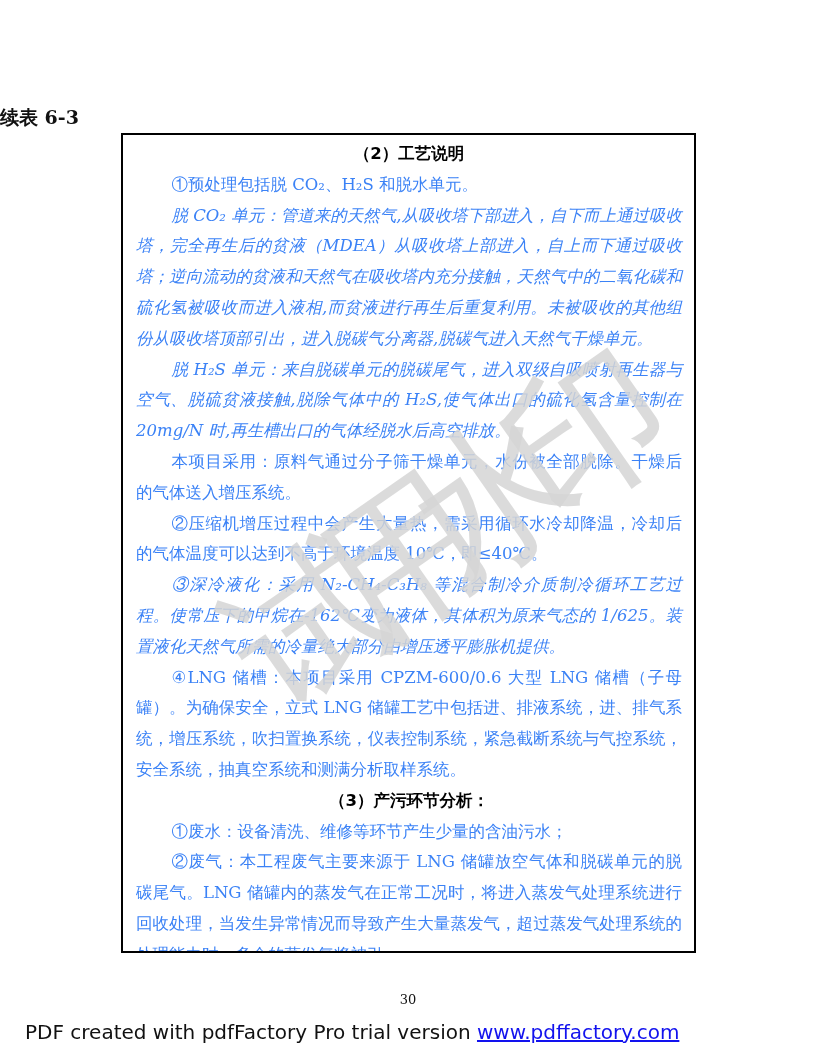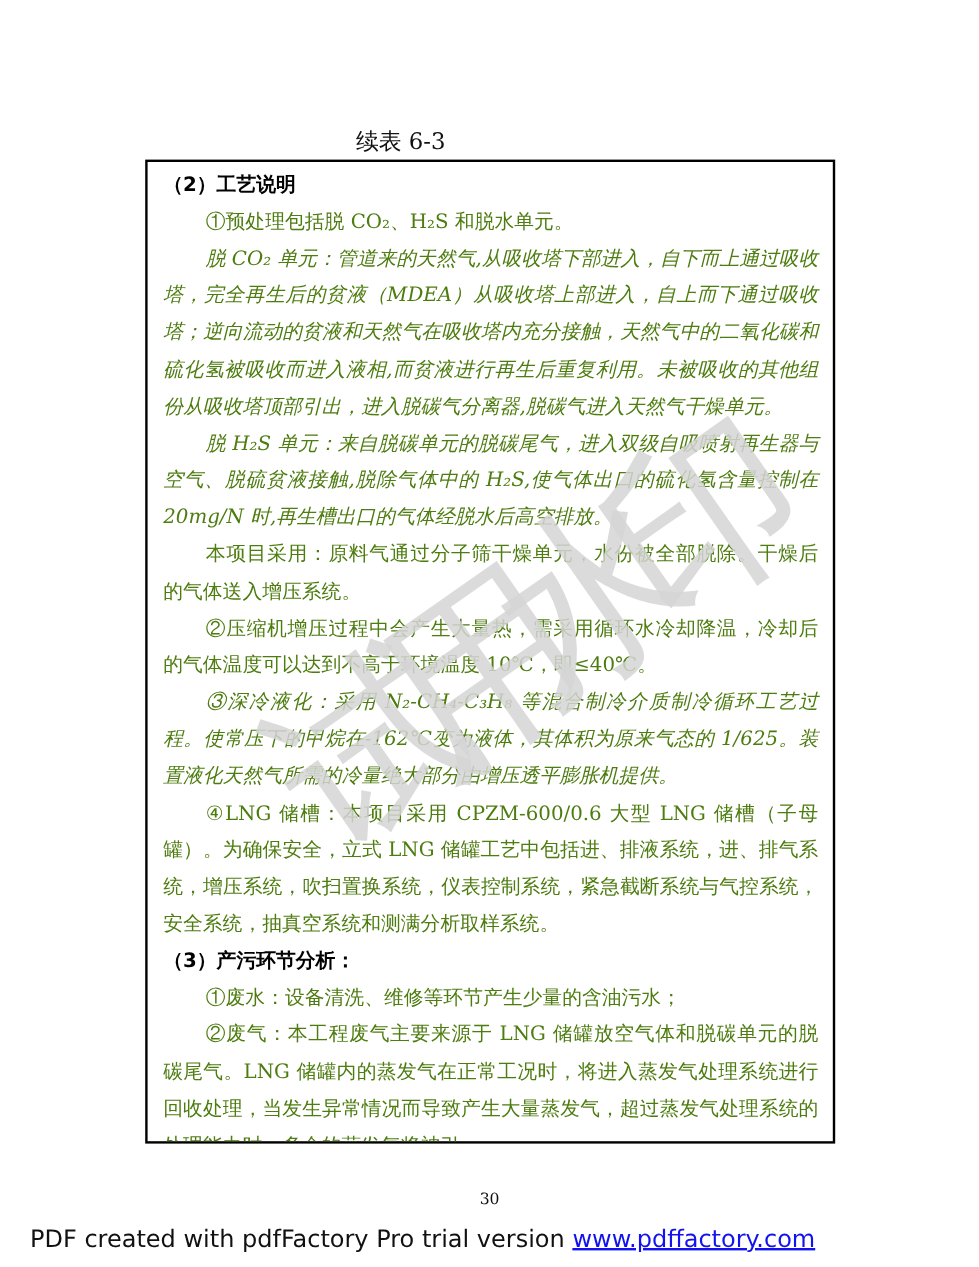--- a/index.html
+++ b/index.html
@@ -9,52 +9,54 @@
     position:relative;
     font-family:"DejaVu Serif","Liberation Serif",serif;
     color:#1a1a1a;
     overflow:hidden;
   }
   .page { position:absolute; inset:0; width:816px; height:1056px; }
 
   .cont-label {
     position:absolute;
     top:105px; left:0; width:668px;
-    text-align:center;
+    text-align:left;
     font-size:19px;
     font-family:"DejaVu Serif","Liberation Serif",serif;
     color:#111;
+    font-weight:bold;
   }
 
   .box {
     position:absolute;
     left:121px; top:133px;
     width:575px; height:820px;
     border:2px solid #000;
     box-sizing:border-box;
     padding:4px 12px 0 13px;
     overflow:hidden;
     background:transparent;
   }
 
   .h {
     font-family:"DejaVu Sans","Liberation Sans",sans-serif;
     font-weight:bold;
     font-size:16.5px;
     line-height:30.8px;
     color:#000;
     margin:0;
+    text-align:center;
   }
   .body {
     margin:0;
     font-size:16.5px;
     line-height:30.8px;
     text-align:justify;
     text-indent:2.15em;
-    color:#4d7c0f;
+    color:#3b82f6;
   }
   .italic { font-style:italic; }
 
   .watermark {
     position:absolute;
     left:130px; top:440px;
     width:600px; height:200px;
     line-height:200px;
     text-align:center;
     font-size:158px;

